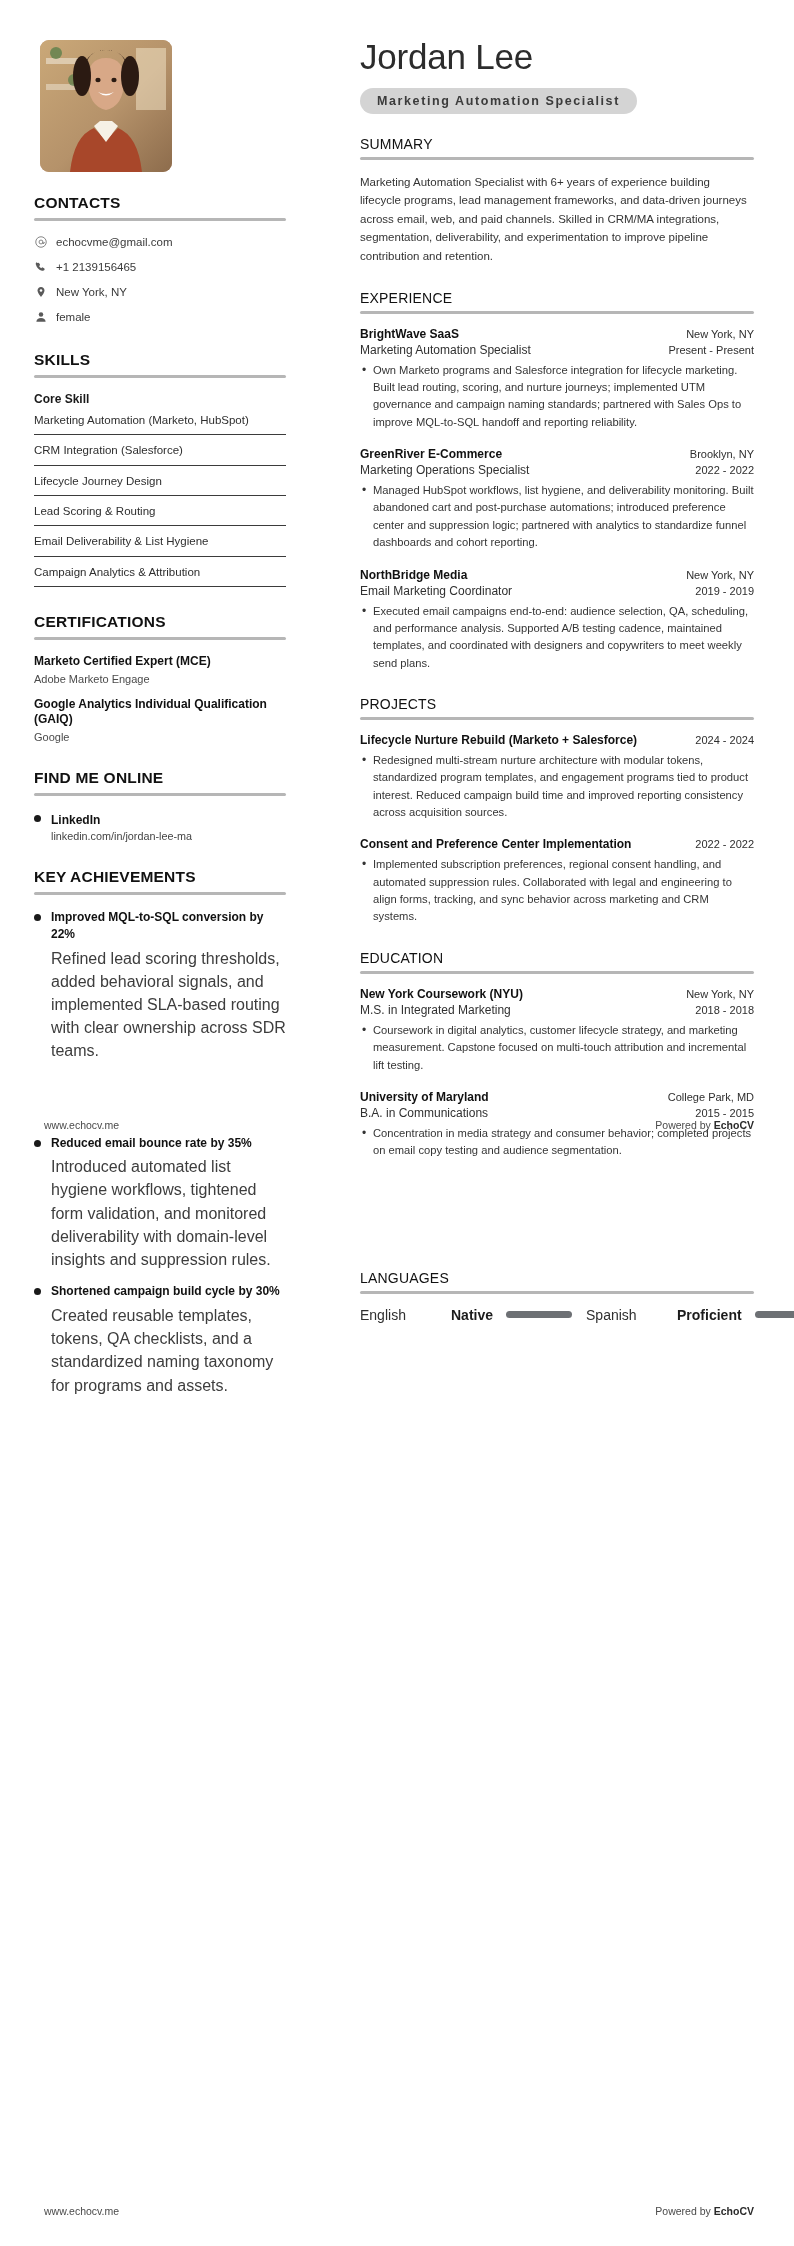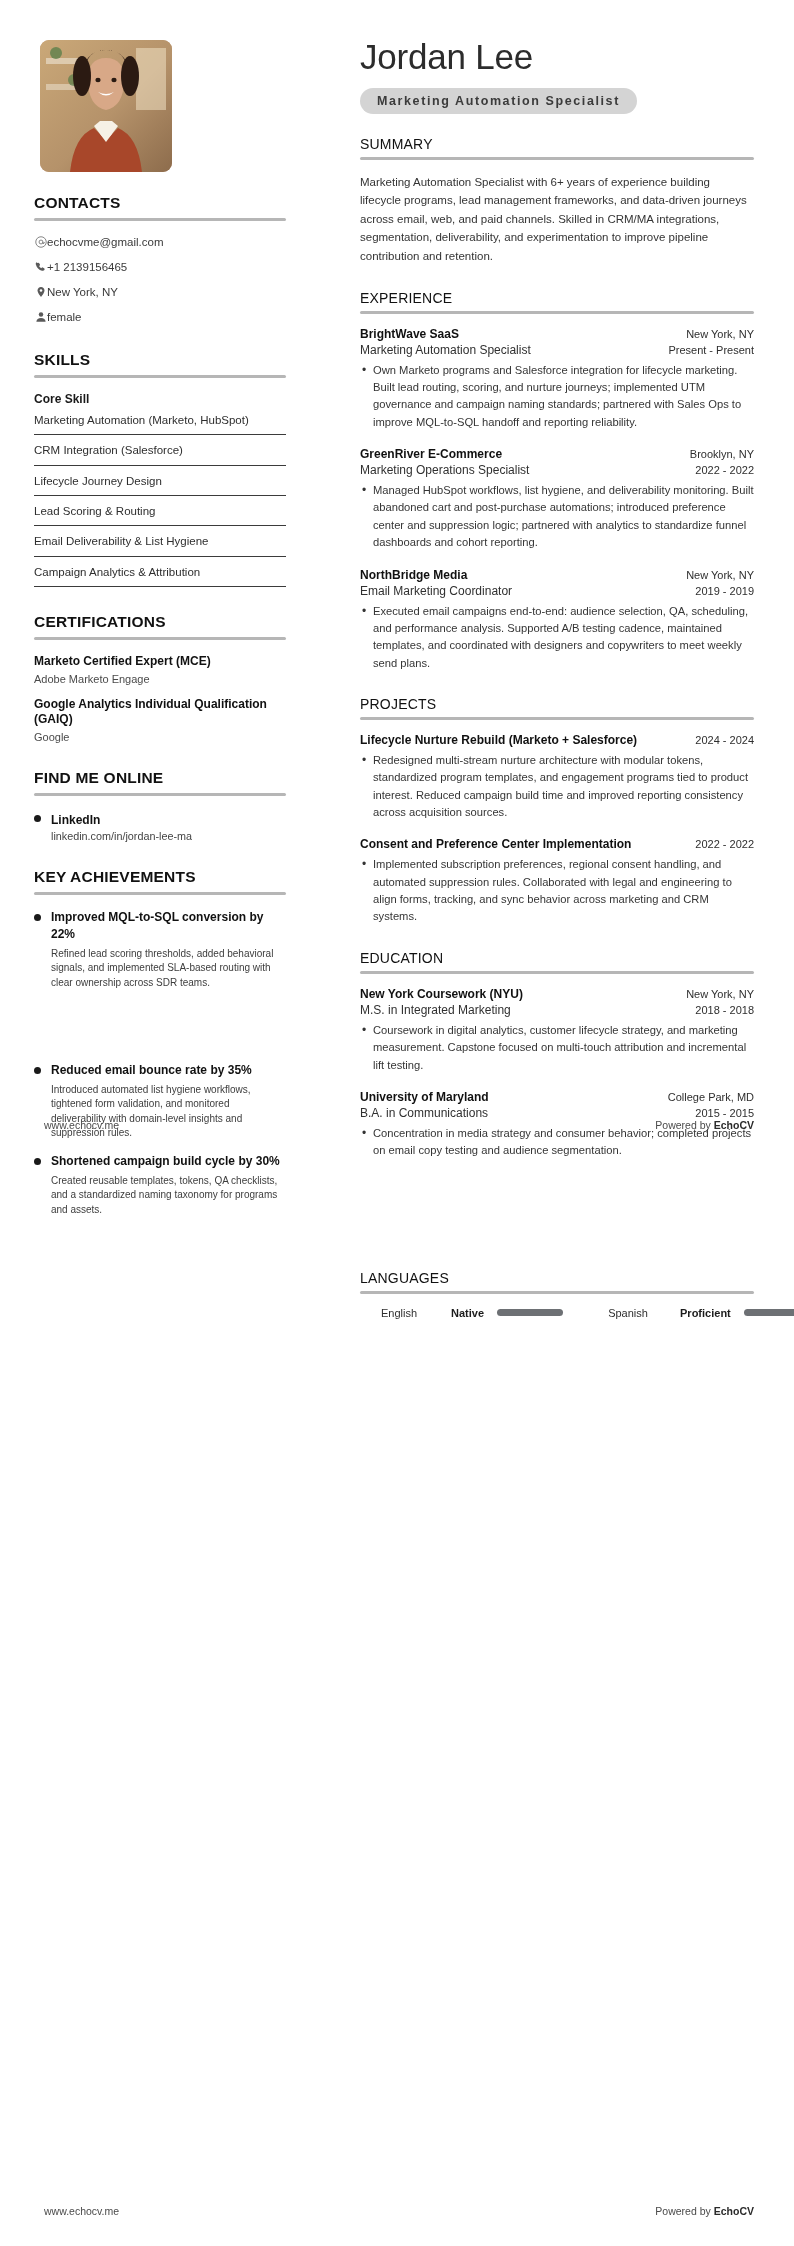--- a/index.html
+++ b/index.html
@@ -49,20 +49,21 @@
     height: 3px;
     background: #b6b6b6;
     border-radius: 2px;
     margin-bottom: 14px;
   }
   .side-block { margin-bottom: 26px; }
 
   .contact-row {
     display: flex;
     align-items: center;
+    gap: 9px;
     font-size: 11.5px;
     color: #3a3a3a;
     margin-bottom: 10px;
     line-height: 1.3;
   }
   .contact-row .ic {
     width: 13px;
     flex: 0 0 13px;
     display: flex;
     align-items: center;
@@ -125,21 +126,21 @@
     word-break: break-all;
   }
   .ach-title {
     font-size: 12px;
     font-weight: bold;
     color: #111;
     line-height: 1.4;
     margin-bottom: 4px;
   }
   .ach-desc {
-    font-size: 10px;
+    font-size: 16px;
     color: #3d3d3d;
     line-height: 1.45;
   }
 
   
   .right { flex: 1 1 auto; min-width: 0; padding-top: 4px; margin-left: 48px; }
   .name {
     font-size: 35px;
     font-weight: normal;
     color: #2c2c2c;
@@ -227,23 +228,22 @@
     left: 2px;
     top: -1px;
     color: #333;
     font-size: 12px;
   }
 
   
   .lang-row {
     display: flex;
     align-items: center;
-    gap: 26px;
-    font-size: 11px;
-    text-align: center;
+    gap: 14px;
+    font-size: 14px;
   }
   .lang-cell { display: flex; align-items: center; gap: 13px; }
   .lang-name { color: #2f2f2f; width: 78px; }
   .lang-level { font-weight: bold; color: #1c1c1c; }
   .lang-bar {
     width: 66px;
     height: 7px;
     border-radius: 4px;
     background: #6d7074;
   }

